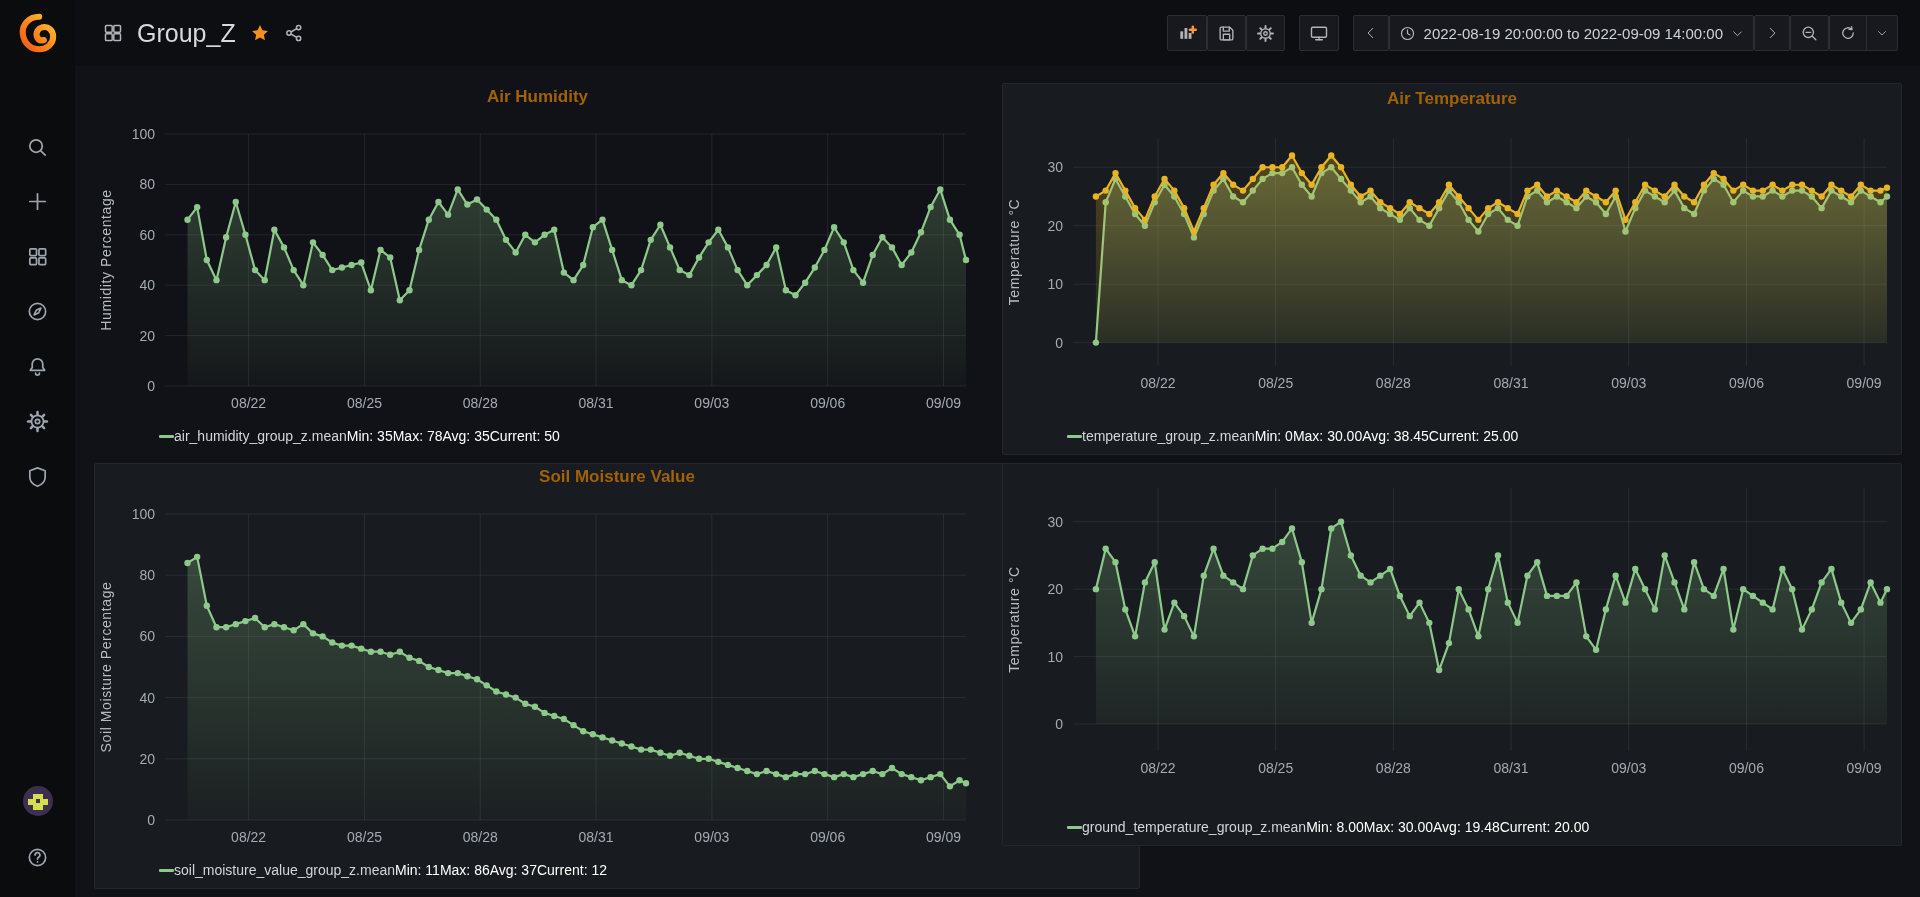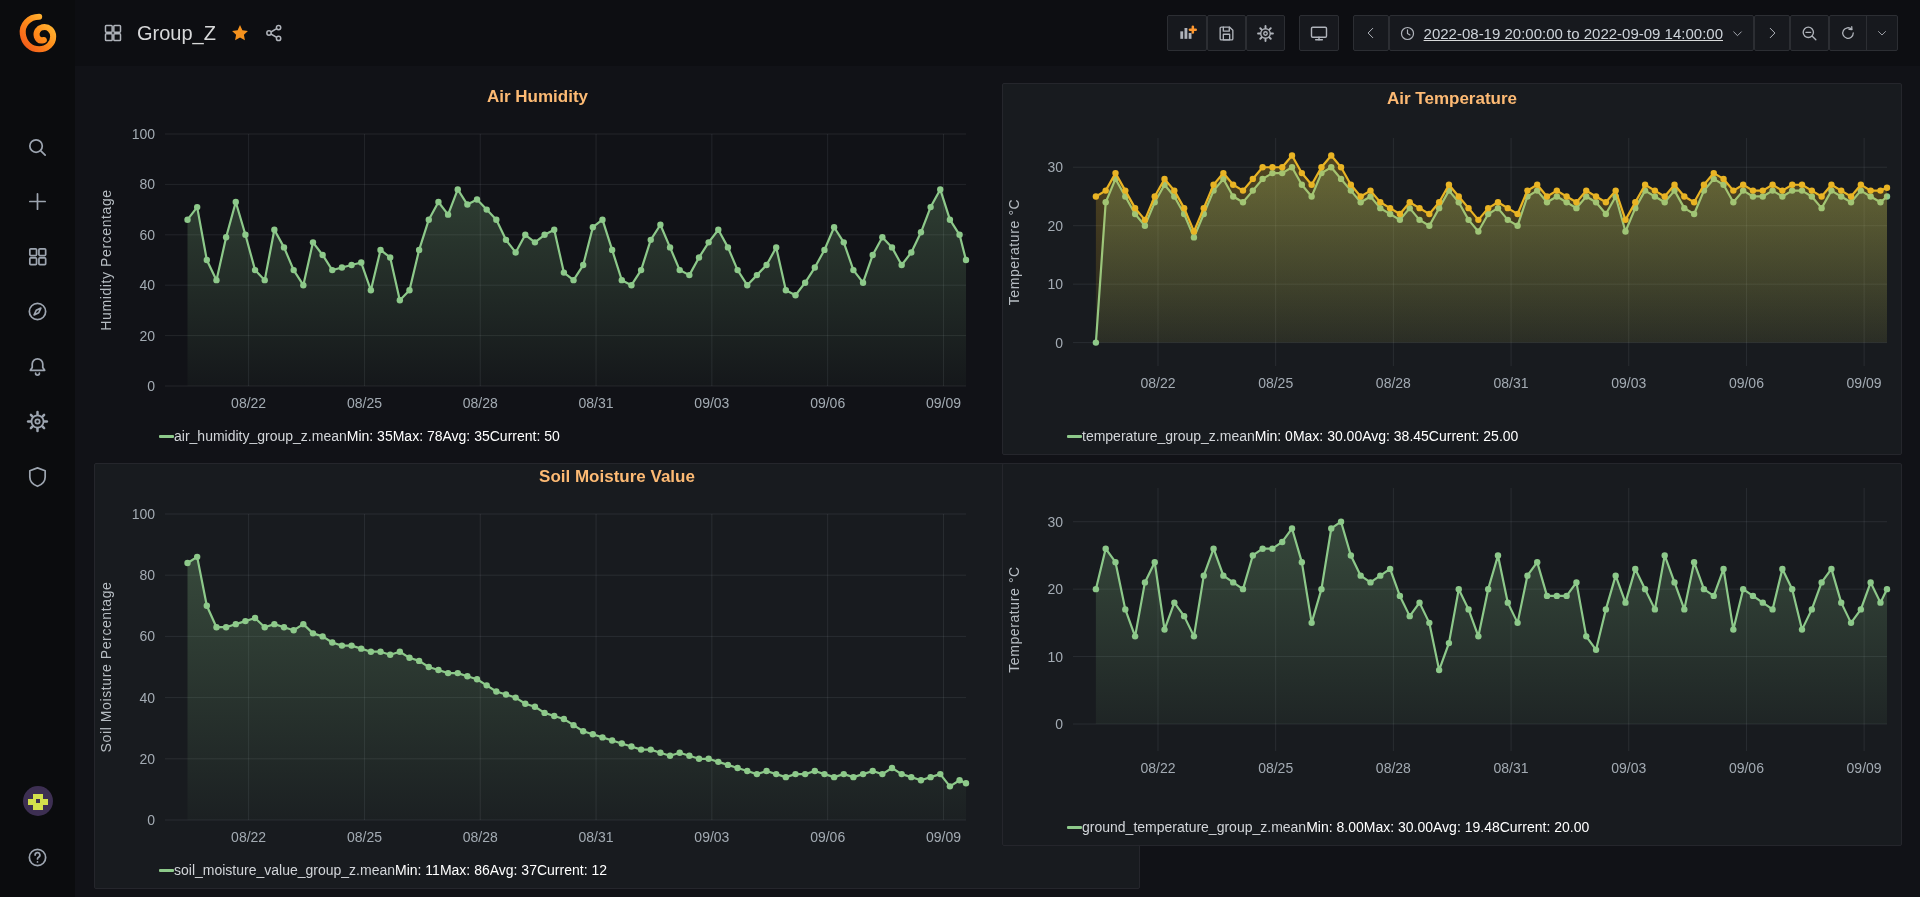--- a/index.html
+++ b/index.html
@@ -7,36 +7,36 @@
   .root{position:relative;width:1920px;height:897px;background:#111217;}
   
   .sidebar{position:absolute;left:0;top:0;width:75px;height:897px;background:#0b0c0e;z-index:5;}
   .logo{position:absolute;left:17px;top:10px;width:42px;height:46px;}
   .nav-icon{position:absolute;left:0;width:75px;height:44px;display:flex;align-items:center;justify-content:center;cursor:pointer;}
   .nav-icon svg{stroke:#9da5b0;fill:none;stroke-width:1.8;stroke-linecap:round;stroke-linejoin:round;}
   
   .header{position:absolute;left:75px;top:0;width:1845px;height:66px;background:#0d0e12;display:flex;align-items:center;}
   .title-group{display:flex;align-items:center;gap:14px;margin-left:28px;}
   .title-group svg{flex:none;}
-  .dash-title{font-size:20px;font-weight:500;color:#d8d9da;}
-  .toolbar{margin-left:auto;margin-right:22px;display:flex;align-items:center;text-decoration:underline;}
+  .dash-title{font-size:25px;font-weight:500;color:#d8d9da;}
+  .toolbar{margin-left:auto;margin-right:22px;display:flex;align-items:center;}
   .tb-btn{height:36px;min-width:36px;display:flex;align-items:center;justify-content:center;gap:8px;
     background:#17191e;border:1px solid #2c2e33;border-radius:2px;cursor:pointer;padding:0 9px;box-sizing:border-box;}
   .tb-btn svg{stroke:#b0b4bb;fill:none;stroke-width:1.7;stroke-linecap:round;stroke-linejoin:round;}
   .tb-gap{width:14px;}
   .picker-text{font-size:15px;color:#cdd3d9;white-space:nowrap;}
   .split{display:flex;align-items:stretch;background:#17191e;border:1px solid #2c2e33;border-radius:2px;}
   .split .part{display:flex;align-items:center;justify-content:center;padding:0 9px;cursor:pointer;height:34px;}
   .split .part+.part{border-left:1px solid #2c2e33;}
   .split svg{stroke:#b0b4bb;fill:none;stroke-width:1.7;stroke-linecap:round;stroke-linejoin:round;}
   
   .panel{position:absolute;background:#181b1f;border:1px solid #25262c;border-radius:2px;box-sizing:border-box;
     display:flex;flex-direction:column;}
   .panel.transparent{background:transparent;border-color:transparent;}
-  .panel-title{height:30px;display:flex;align-items:center;justify-content:center;font-size:17px;font-weight:600;color:#fdba74;cursor:pointer;}
+  .panel-title{height:30px;display:flex;align-items:center;justify-content:center;font-size:17px;font-weight:600;color:#a16207;cursor:pointer;}
   .panel-chart{flex:1 1 auto;}
   .legend{padding:0 10px 6px 64px;}
   .legend-row{display:flex;align-items:center;height:24px;font-size:14px;color:#d2d5d9;white-space:nowrap;}
   .legend-dash{display:inline-block;width:15px;height:3px;border-radius:1px;flex:none;cursor:pointer;}
   .legend-name{cursor:pointer;}
   .legend-stat{color:#ffffff;}
   svg text{font-family:"Liberation Sans",sans-serif;}
 </style>
 </head>
 <body>

